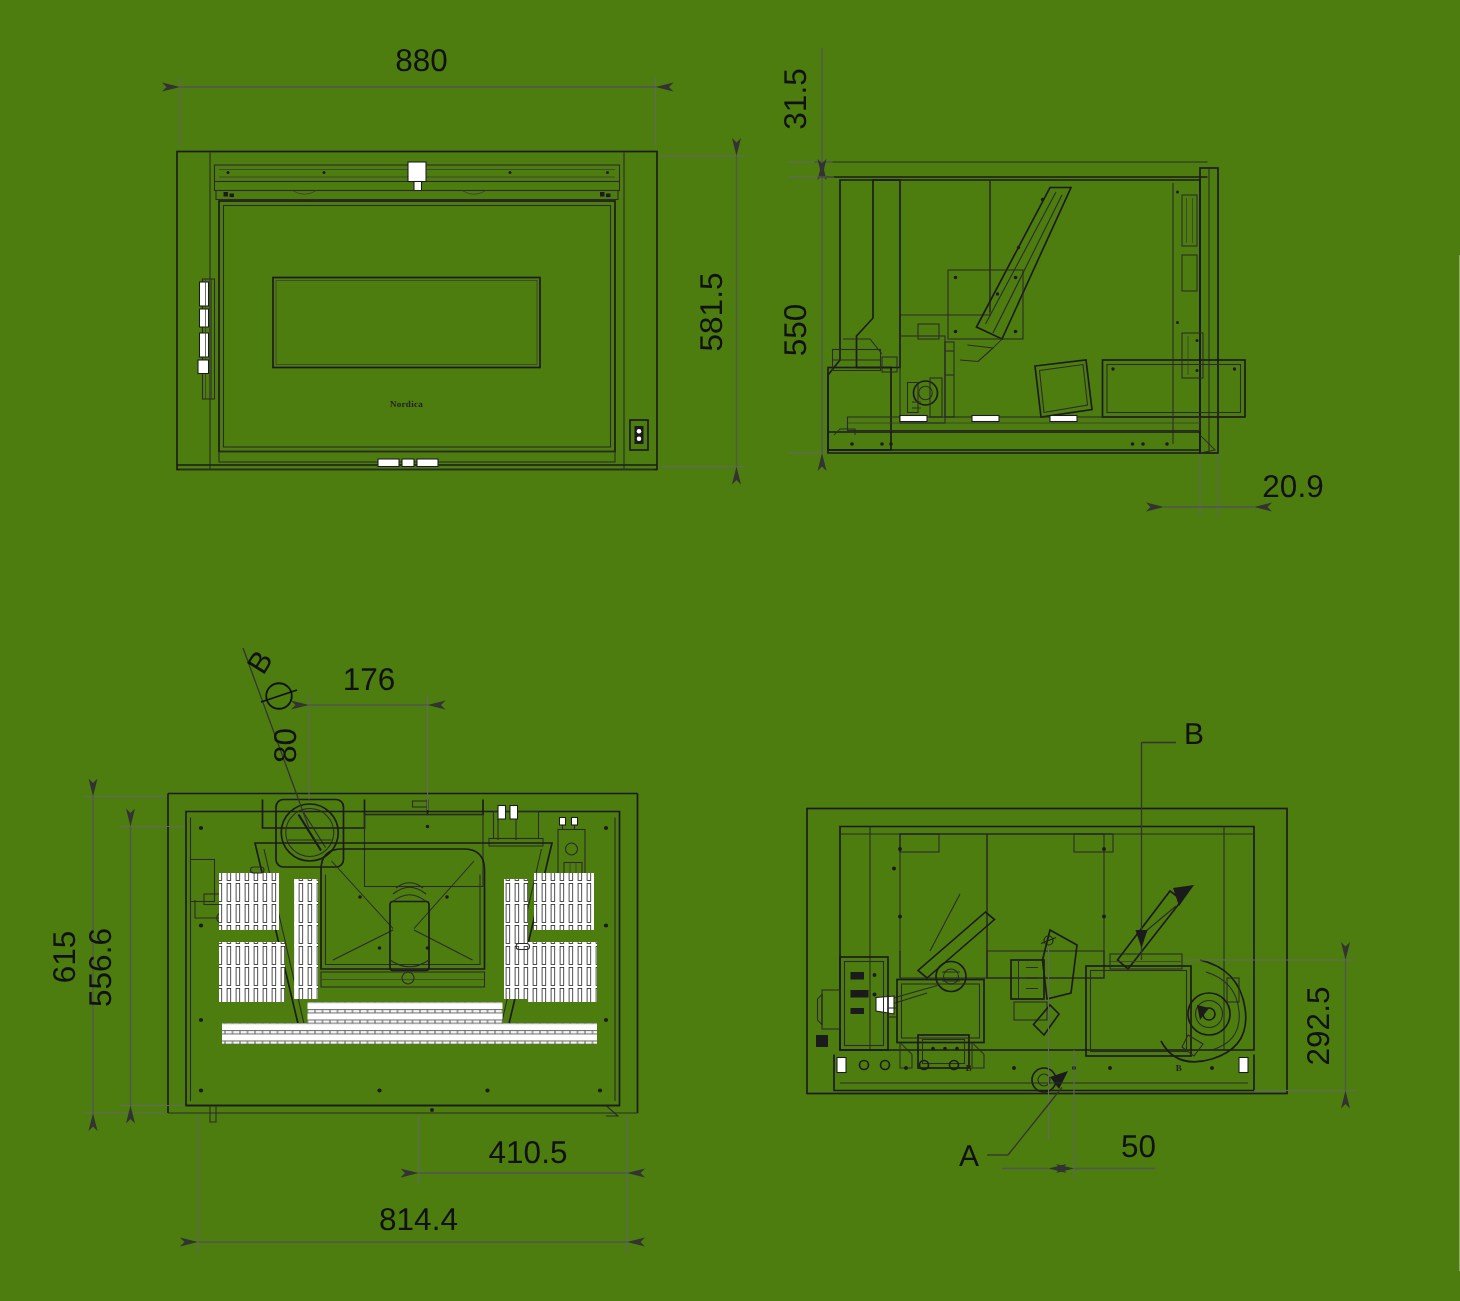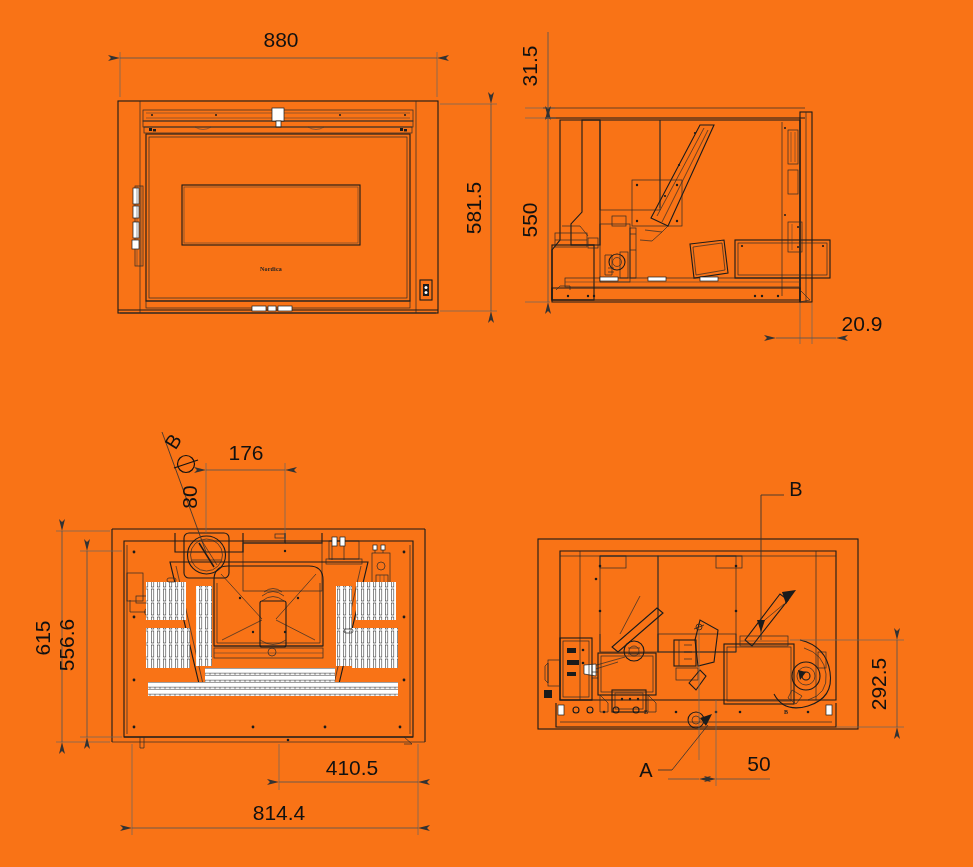--- a/index.html
+++ b/index.html
@@ -14,21 +14,21 @@
     position: relative;
     font-family: "Liberation Sans", sans-serif;
     color: #1a1a1a;
     overflow: hidden;
   }
   #sheet {
     position: absolute;
     left: 0; top: 0;
     width: 973px;
     height: 867px;
-    background: #f97316;
+    background: #4d7c0f;
   }
   svg.dwg {
     position: absolute;
     left: 0; top: 0;
     width: 973px;
     height: 867px;
     display: block;
   }
   .dim-text {
     font-family: "Liberation Sans", sans-serif;

